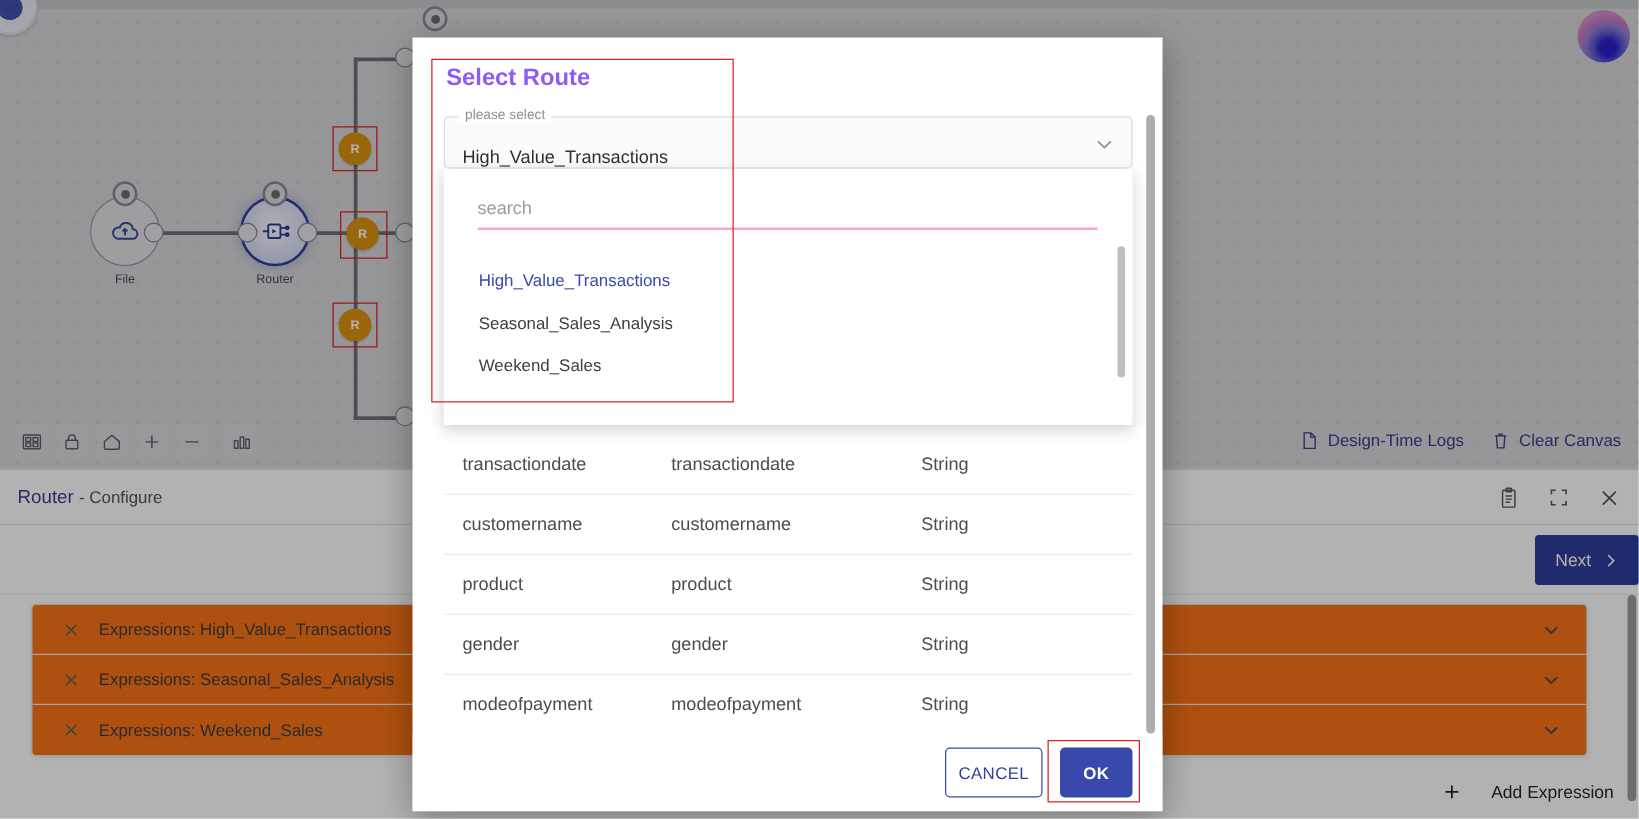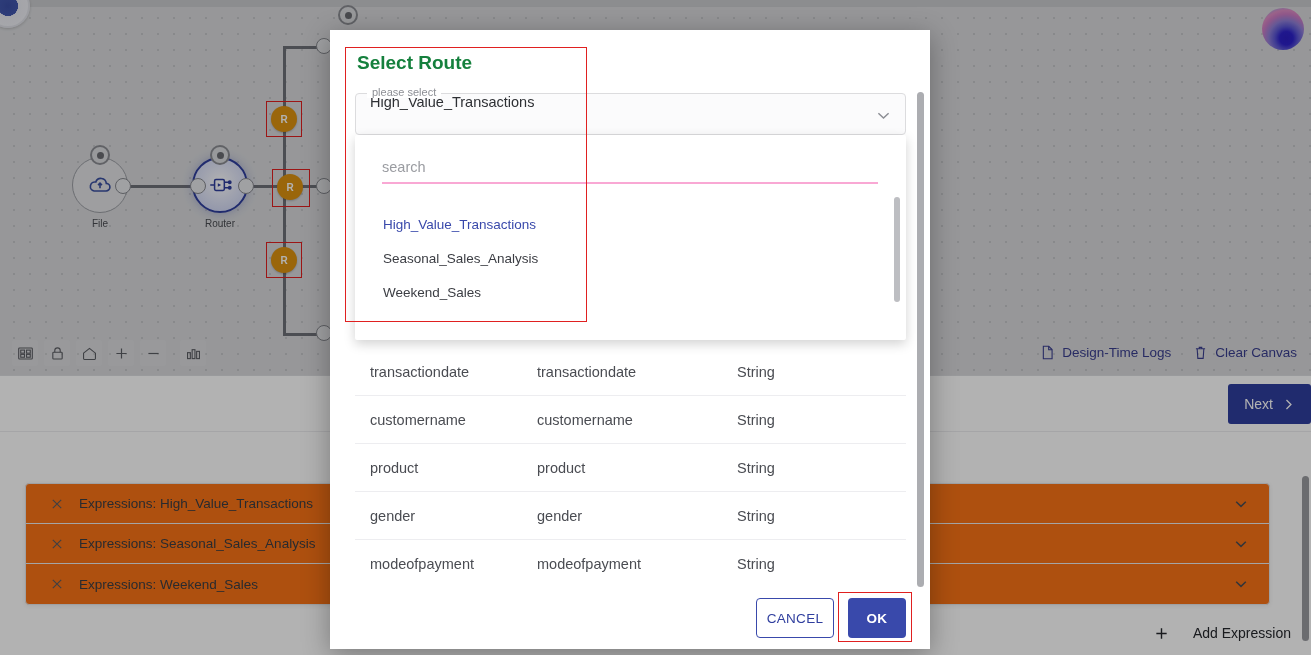--- a/index.html
+++ b/index.html
@@ -212,32 +212,32 @@
   .dialog {
     position:absolute;
     left:330px; top:30px;
     width:600px; height:619px;
     background:#ffffff;
     box-shadow:0 6px 26px rgba(0,0,0,.32);
     overflow:hidden;
   }
   .dlg-title {
     position:absolute; left:27px; top:22px;
-    font-size:19px; font-weight:bold; color:#15803d;
+    font-size:19px; font-weight:bold; color:#8b5cf6;
   }
   .dlg-select-wrap {
     position:absolute; left:25px; top:63px;
     width:551px; height:42px;
   }
   .dlg-select {
     width:100%; height:42px;
     border:1px solid #dcdcde;
     border-radius:4px;
     background:#fbfbfc;
-    display:flex;align-items:flex-start;
+    display:flex;align-items:flex-end;
     padding:0 14px;
     font-size:14.5px; color:#2e3034;
     cursor:pointer;
     position:relative;
   }
   .dlg-select .legend {
     position:absolute; left:11px; top:-8px;
     background:#fff; padding:0 5px;
     font-size:11px; color:#8d8f95;
   }
@@ -441,20 +441,45 @@
       <div class="act">
         <svg width="15" height="17" viewBox="0 0 18 20" fill="none" stroke="#3a3e8f" stroke-width="1.3">
           <path d="M3.5 5.5h11M7.5 5.5V3.8h3v1.7M5 5.5l.8 11.5h6.4L13 5.5"></path>
         </svg>
         <span>Clear Canvas</span>
       </div>
     </div>
   </div>
 
   <div class="panel">
+    <div class="panel-head">
+      <div class="panel-title">
+        <span>Router</span>
+        <span class="sub">- Configure</span>
+      </div>
+      <div class="panel-head-icons">
+        <span>
+          <svg width="18" height="19" viewBox="0 0 20 21" fill="none" stroke="#55575d" stroke-width="1.3">
+            <rect x="4.5" y="3.5" width="11" height="15" rx="1"></rect>
+            <rect x="7.5" y="1.8" width="5" height="3" rx=".7"></rect>
+            <path d="M7.2 8.6h5.6M7.2 11.4h5.6M7.2 14.2h4"></path>
+          </svg>
+        </span>
+        <span>
+          <svg width="18" height="18" viewBox="0 0 20 20" fill="none" stroke="#55575d" stroke-width="1.4">
+            <path d="M3.5 7.2V3.5h3.7M16.5 7.2V3.5h-3.7M3.5 12.8v3.7h3.7M16.5 12.8v3.7h-3.7"></path>
+          </svg>
+        </span>
+        <span>
+          <svg width="19" height="19" viewBox="0 0 20 20" stroke="#55575d" stroke-width="1.5">
+              <path d="M4.5 4.5l11 11M15.5 4.5l-11 11"></path>
+            </svg>
+        </span>
+      </div>
+    </div>
 
     <div class="panel-sub">
       <button class="next-btn">
         <span>Next</span>
         <svg width="13" height="13" viewBox="0 0 16 16" stroke="#fff" stroke-width="1.6" fill="none">
             <path d="M5.5 2.5l5.5 5.5-5.5 5.5"></path>
           </svg>
       </button>
     </div>
 

